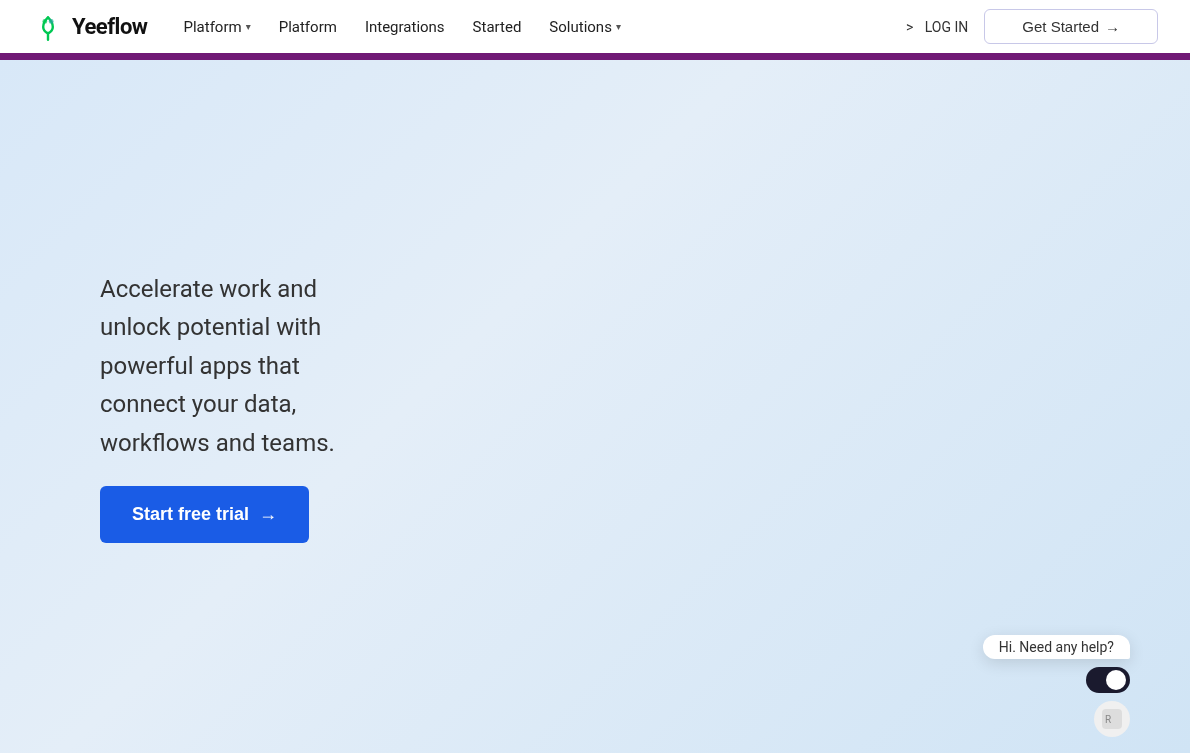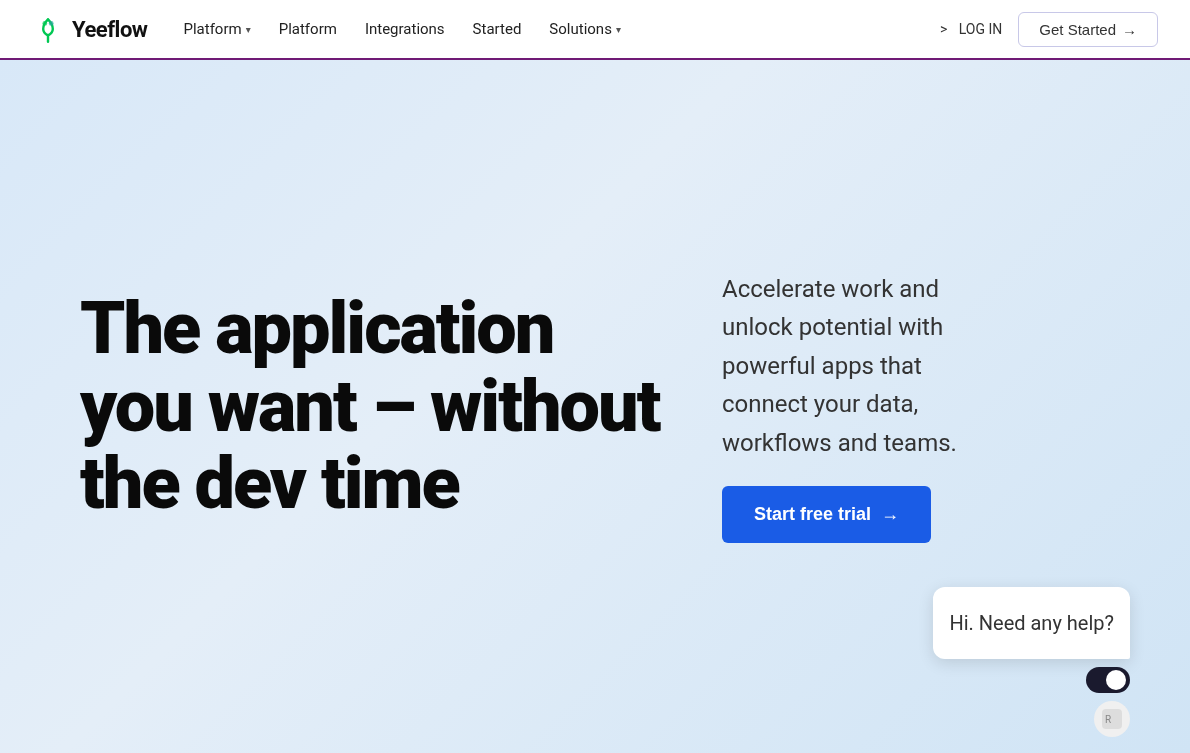--- a/index.html
+++ b/index.html
@@ -16,21 +16,21 @@
       overflow: hidden;
     }
 
     
     nav {
       background: #fff;
       display: flex;
       align-items: center;
       padding: 0 32px;
       height: 60px;
-      border-bottom: 2px solid #701a75;
+      border-bottom: 7px solid #701a75;
       position: relative;
       z-index: 10;
     }
 
     .nav-logo {
       display: flex;
       align-items: center;
       gap: 8px;
       text-decoration: none;
       margin-right: 24px;
@@ -88,21 +88,21 @@
       display: flex;
       align-items: center;
       gap: 4px;
       cursor: pointer;
     }
 
     .get-started-btn {
       background: #fff;
       border: 1.5px solid #c8c8e8;
       color: #333;
-      padding: 8px 20px;
+      padding: 8px 37px;
       border-radius: 6px;
       font-size: 15px;
       cursor: pointer;
       display: flex;
       align-items: center;
       gap: 6px;
       font-weight: 500;
     }
 
     
@@ -175,22 +175,22 @@
       right: 60px;
       display: flex;
       flex-direction: column;
       align-items: flex-end;
       gap: 8px;
     }
 
     .chat-bubble {
       background: #fff;
       border-radius: 12px 12px 2px 12px;
-      padding: 24px 16px;
-      font-size: 20px;
+      padding: 4px 16px;
+      font-size: 14px;
       color: #333;
       box-shadow: 0 4px 16px rgba(0,0,0,0.12);
       white-space: nowrap;
     }
 
     .chat-toggle {
       width: 44px;
       height: 26px;
       background: #1a1a2e;
       border-radius: 13px;
@@ -274,23 +274,20 @@
     </a>
     <button class="get-started-btn">
       <span>Get Started</span>
       <span>→</span>
     </button>
   </div>
 </nav>
 
 <section class="hero">
   <div class="hero-content">
-    <div class="hero-left">
-      <h1 class="hero-headline">The application you want – without the dev time</h1>
-    </div>
     <div class="hero-right">
       <p class="hero-description">Accelerate work and unlock potential with powerful apps that connect your data, workflows and teams.</p>
       <button class="start-trial-btn">
         <span>Start free trial</span>
         <span>→</span>
       </button>
     </div>
   </div>
 </section>
 

